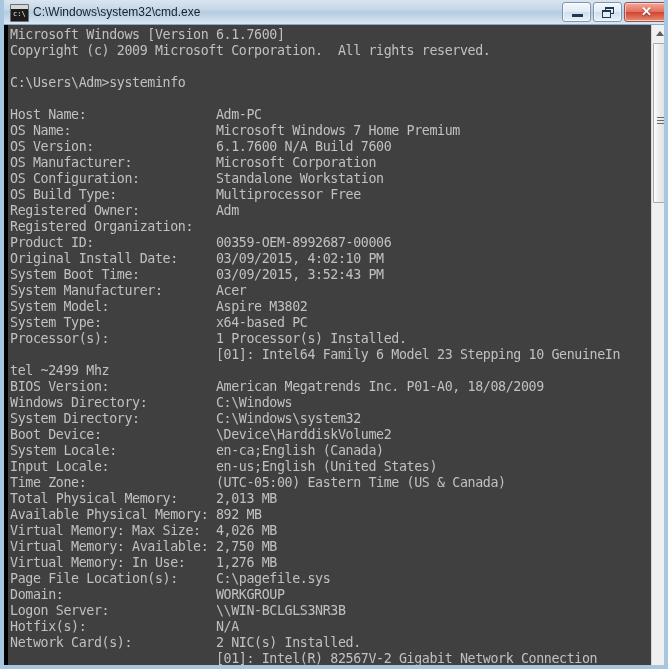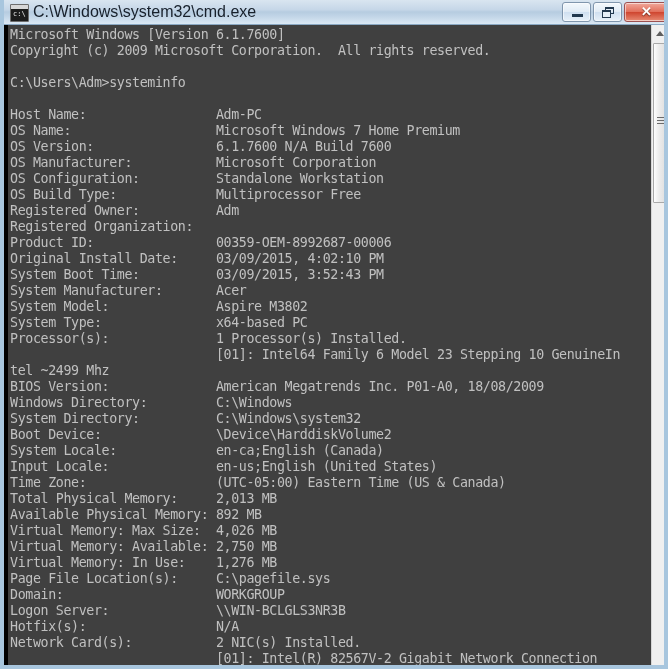--- a/index.html
+++ b/index.html
@@ -61,21 +61,21 @@
     color: #e8e8e8;
     font-size: 7px;
     line-height: 7px;
     font-family: "DejaVu Sans Mono", monospace;
   }
   .title-text {
     position: absolute;
     left: 29px;
     top: 3px;
     font-family: "Liberation Sans", sans-serif;
-    font-size: 16px;
+    font-size: 12px;
     line-height: 18px;
     color: #17202b;
     white-space: nowrap;
   }
 
   
   .winbtns {
     position: absolute;
     right: 3px;
     top: 2px;

